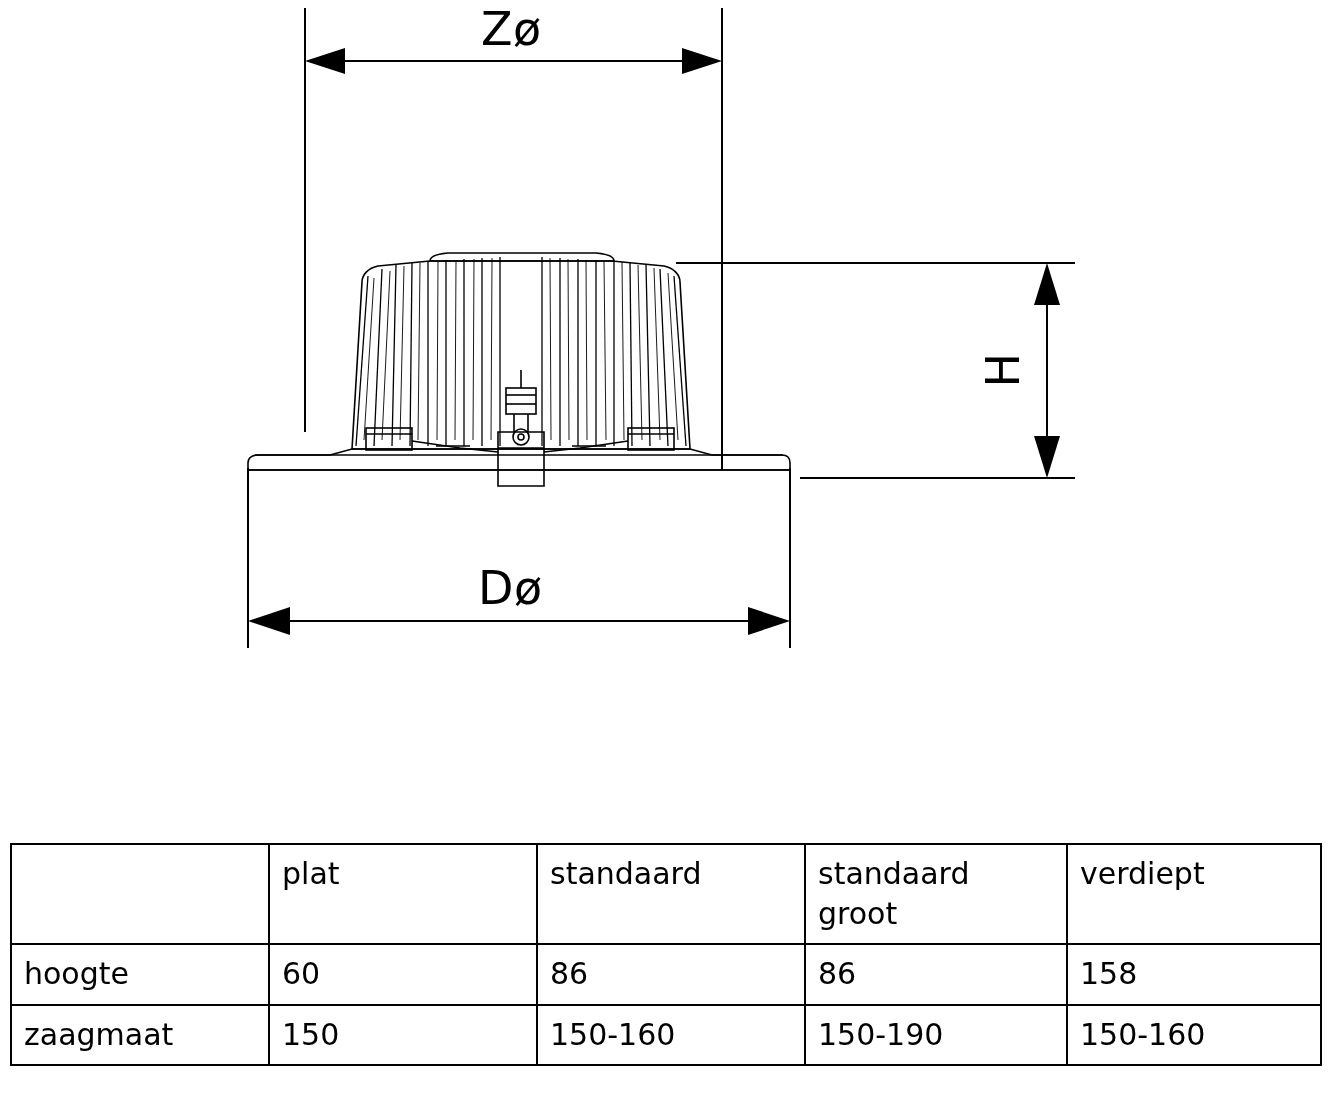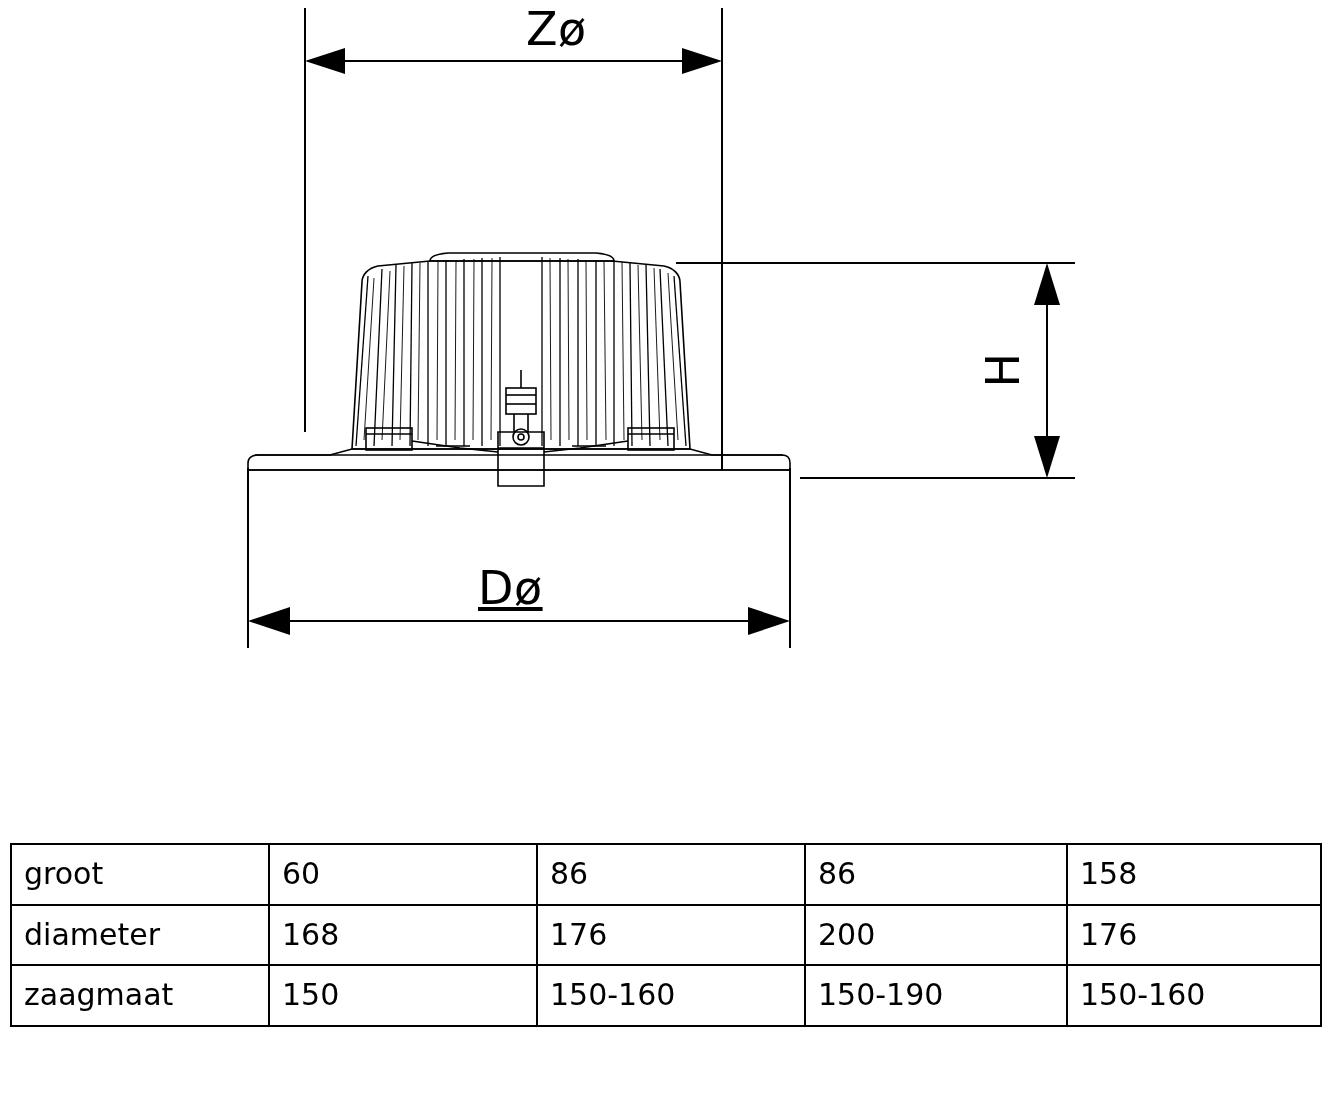--- a/index.html
+++ b/index.html
@@ -33,26 +33,24 @@
     font-size: 46px;
     line-height: 1;
     letter-spacing: 0.5px;
     font-family: "DejaVu Sans", sans-serif;
     color: #000;
     white-space: nowrap;
   }
   #label-z {
     left: 481px;
     top: 6px;
-    margin-left: 45px;
   }
   #label-d {
     left: 478px;
     top: 565px;
-    text-decoration: underline;
   }
   #label-h {
     left: 985px;
     top: 347px;
     transform: rotate(-90deg);
     transform-origin: center center;
   }
   
   #spec-table {
     position: absolute;
@@ -197,32 +195,32 @@
   <table id="spec-table">
     <colgroup>
       <col class="c0">
         <col class="c1">
         <col class="c2">
         <col class="c3">
         <col class="c4">
     </colgroup>
     <tbody>
       <tr>
-        <td>groot</td>
+        <td class="cell-empty"></td>
+        <td>plat</td>
+        <td>standaard</td>
+        <td>standaard groot</td>
+        <td>verdiept</td>
+      </tr>
+      <tr>
+        <td>hoogte</td>
         <td>60</td>
         <td>86</td>
         <td>86</td>
         <td>158</td>
-      </tr>
-      <tr>
-        <td>diameter</td>
-        <td>168</td>
-        <td>176</td>
-        <td>200</td>
-        <td>176</td>
       </tr>
       <tr>
         <td>zaagmaat</td>
         <td>150</td>
         <td>150-160</td>
         <td>150-190</td>
         <td>150-160</td>
       </tr>
     </tbody>
   </table>

